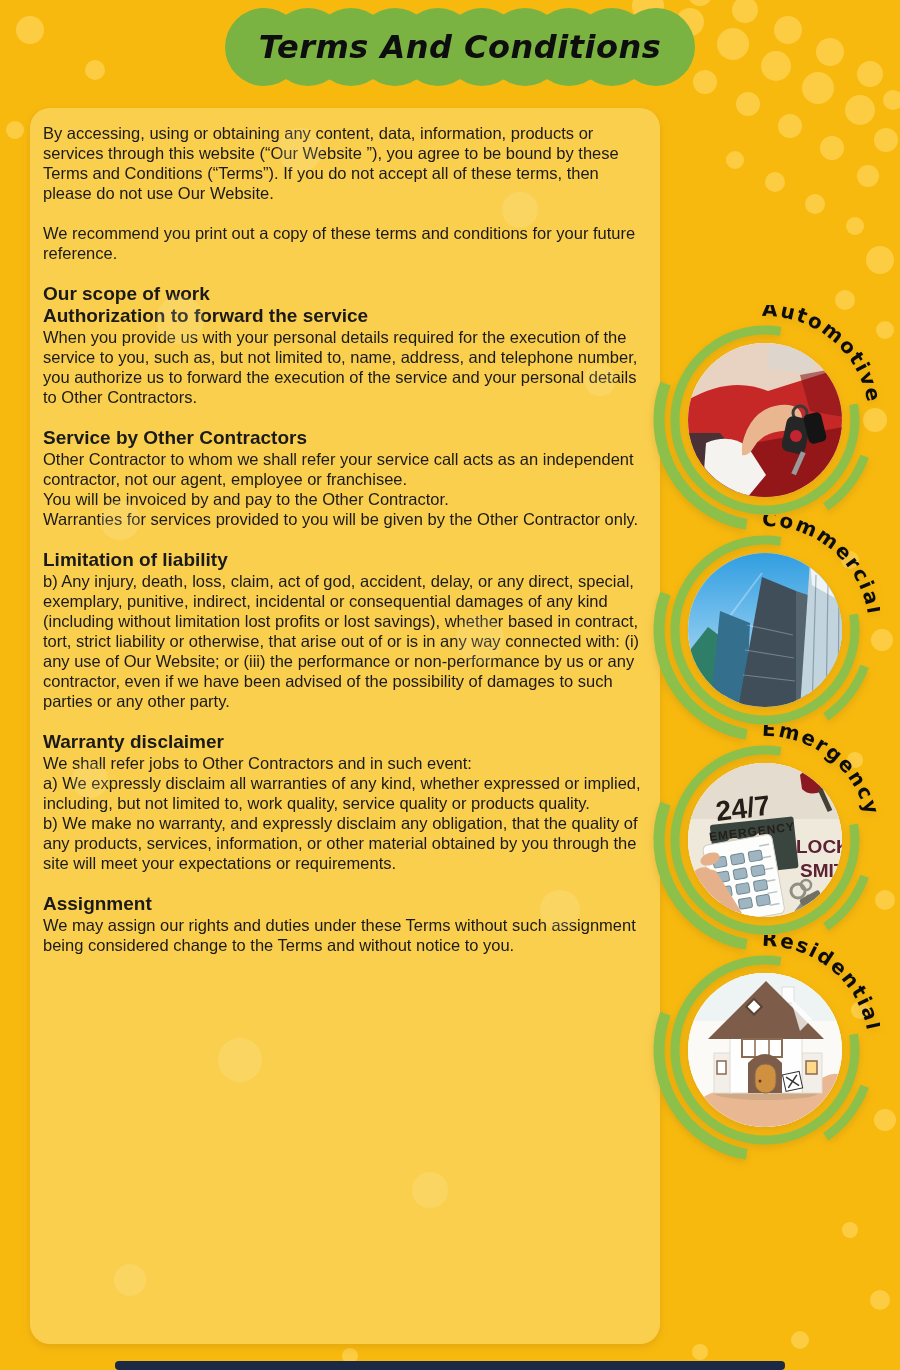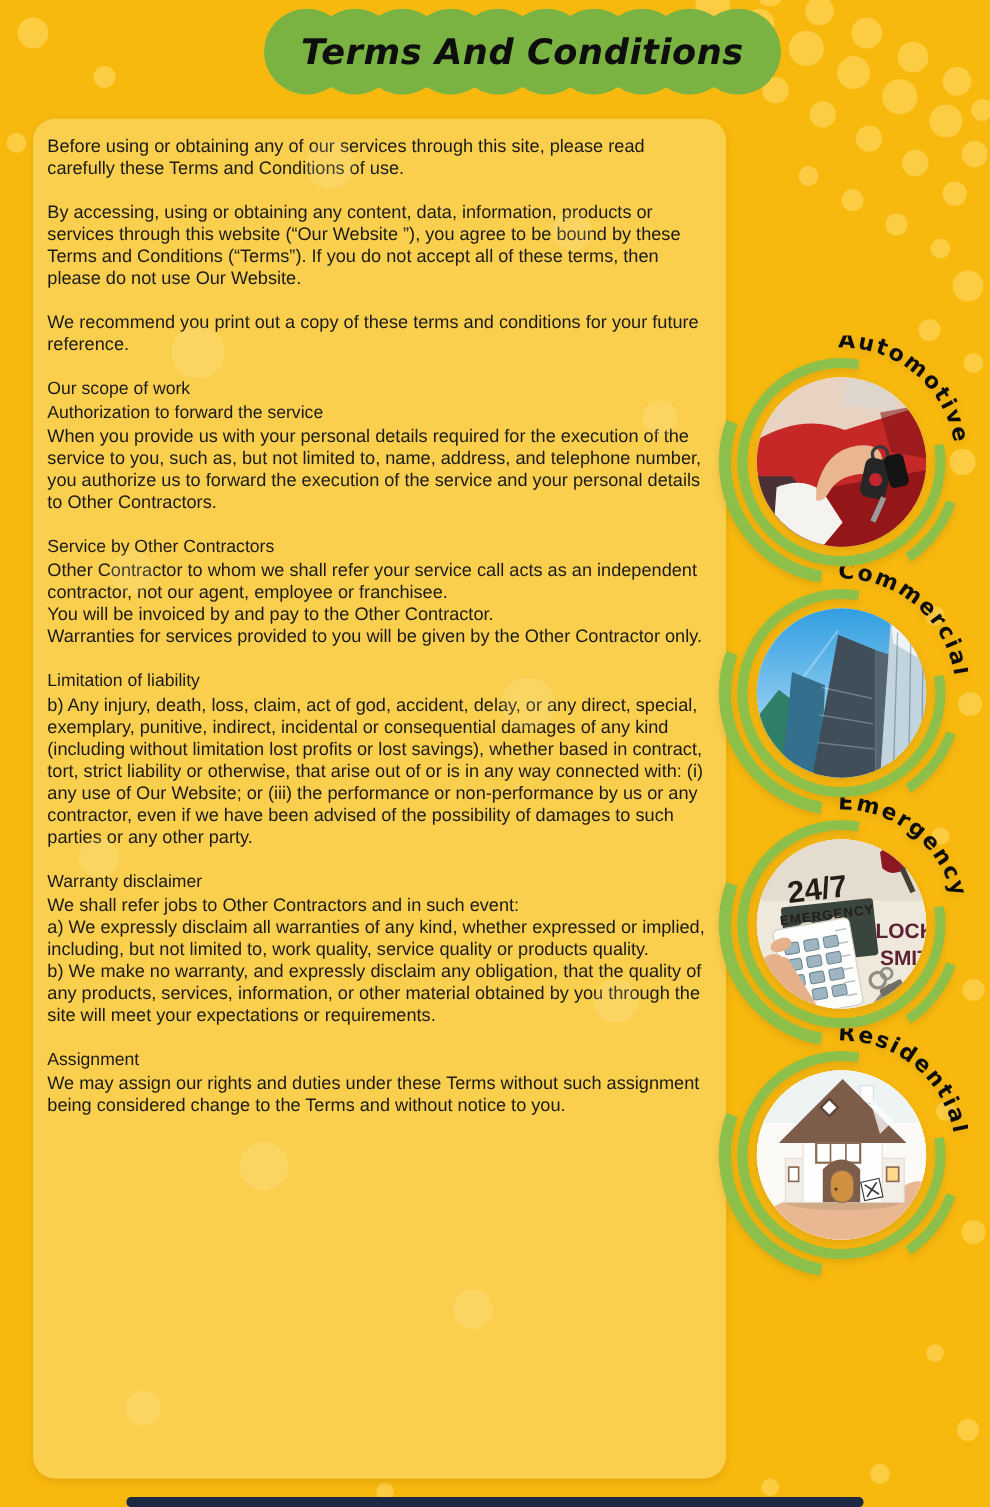--- a/index.html
+++ b/index.html
@@ -5,38 +5,38 @@
   html,body{margin:0;padding:0;}
   body{
     width:900px;height:1370px;position:relative;overflow:hidden;
     background:var(--background,#f8b90f);
     font-family:"Liberation Sans",sans-serif;
   }
   .dot{position:absolute;border-radius:50%;pointer-events:none;}
   #dots-under{position:absolute;inset:0;z-index:0;}
   #dots-over{position:absolute;inset:0;z-index:2;pointer-events:none;}
 
-  .banner{position:absolute;left:240px;top:8px;width:470px;height:78px;z-index:3;}
+  .banner{position:absolute;left:225px;top:8px;width:470px;height:78px;z-index:3;}
   .banner .lobe{position:absolute;top:0;width:78px;height:78px;border-radius:50%;
     background:var(--banner-green,#7bb343);}
   .banner h1{
     position:absolute;inset:0;margin:0;display:flex;align-items:center;justify-content:center;
     font-family:"DejaVu Sans",sans-serif;font-style:italic;font-weight:bold;
     font-size:32px;letter-spacing:.5px;color:#0e0e0e;z-index:1;
   }
 
   .panel{
     position:absolute;left:30px;top:108px;width:630px;height:1236px;z-index:1;
     background:var(--panel,#fbcf4e);border-radius:20px;
     padding:15px 14px 0 13px;box-sizing:border-box;overflow:hidden;
     box-shadow:0 3px 8px rgba(140,90,0,.18);
     color:var(--text,#1a1a1a);
   }
   .panel p{margin:0 0 20px;font-size:16.5px;line-height:20px;white-space:pre-line;}
-  .panel h2{margin:0;font-size:16px;line-height:22px;font-weight:normal;}
+  .panel h2{margin:0;font-size:19px;line-height:22px;font-weight:bold;}
 
   .service{position:absolute;left:650px;width:230px;height:230px;z-index:3;}
   .service svg{display:block;filter:drop-shadow(0 3px 4px rgba(120,80,0,.18));}
 
   .footer-bar{
     position:absolute;left:115px;top:1361px;width:670px;height:9px;z-index:4;
     background:var(--footer-bar,#1c2944);border-radius:4px;
   }
 </style>
 </head>
@@ -97,21 +97,20 @@
       <span class="lobe" style="left: 217.778px;"></span>
       <span class="lobe" style="left: 261.333px;"></span>
       <span class="lobe" style="left: 304.889px;"></span>
       <span class="lobe" style="left: 348.444px;"></span>
       <span class="lobe" style="left: 392px;"></span>
     </div>
   <h1>Terms And Conditions</h1>
 </div>
 
 <div class="panel" id="content">
-    <p>Before using or obtaining any of our services through this site, please read carefully these Terms and Conditions of use.</p>
     <p>By accessing, using or obtaining any content, data, information, products or services through this website (“Our Website ”), you agree to be bound by these Terms and Conditions (“Terms”). If you do not accept all of these terms, then please do not use Our Website.</p>
     <p>We recommend you print out a copy of these terms and conditions for your future reference.</p>
     <h2>Our scope of work</h2>
     <h2>Authorization to forward the service</h2>
     <p>When you provide us with your personal details required for the execution of the service to you, such as, but not limited to, name, address, and telephone number, you authorize us to forward the execution of the service and your personal details to Other Contractors.</p>
     <h2>Service by Other Contractors</h2>
     <p>Other Contractor to whom we shall refer your service call acts as an independent contractor, not our agent, employee or franchisee.
 You will be invoiced by and pay to the Other Contractor.
 Warranties for services provided to you will be given by the Other Contractor only.</p>
     <h2>Limitation of liability</h2>

